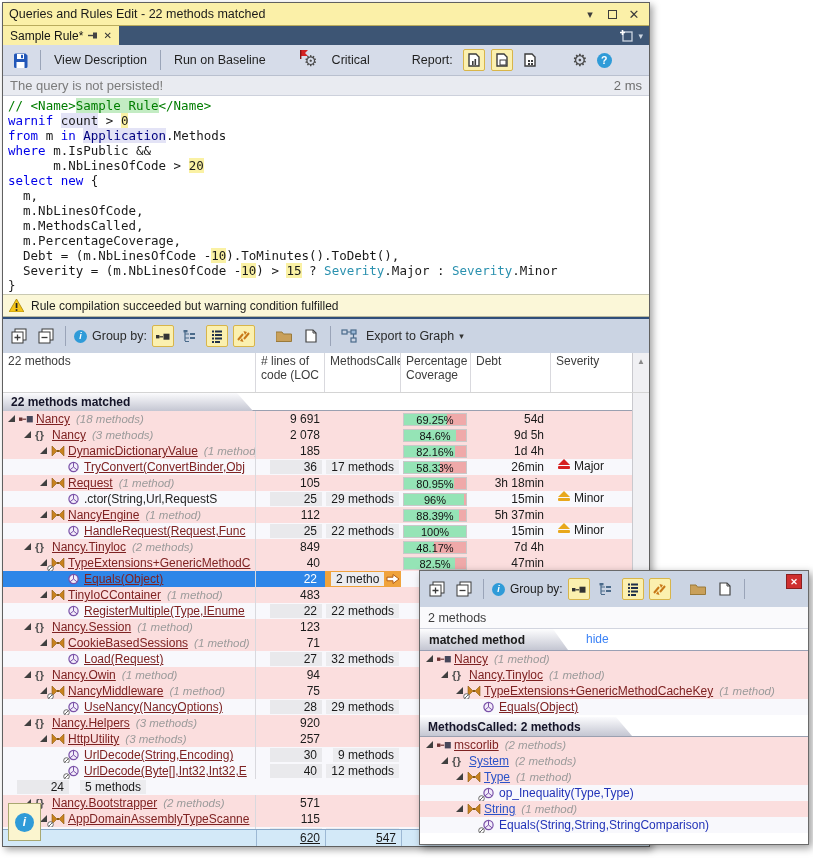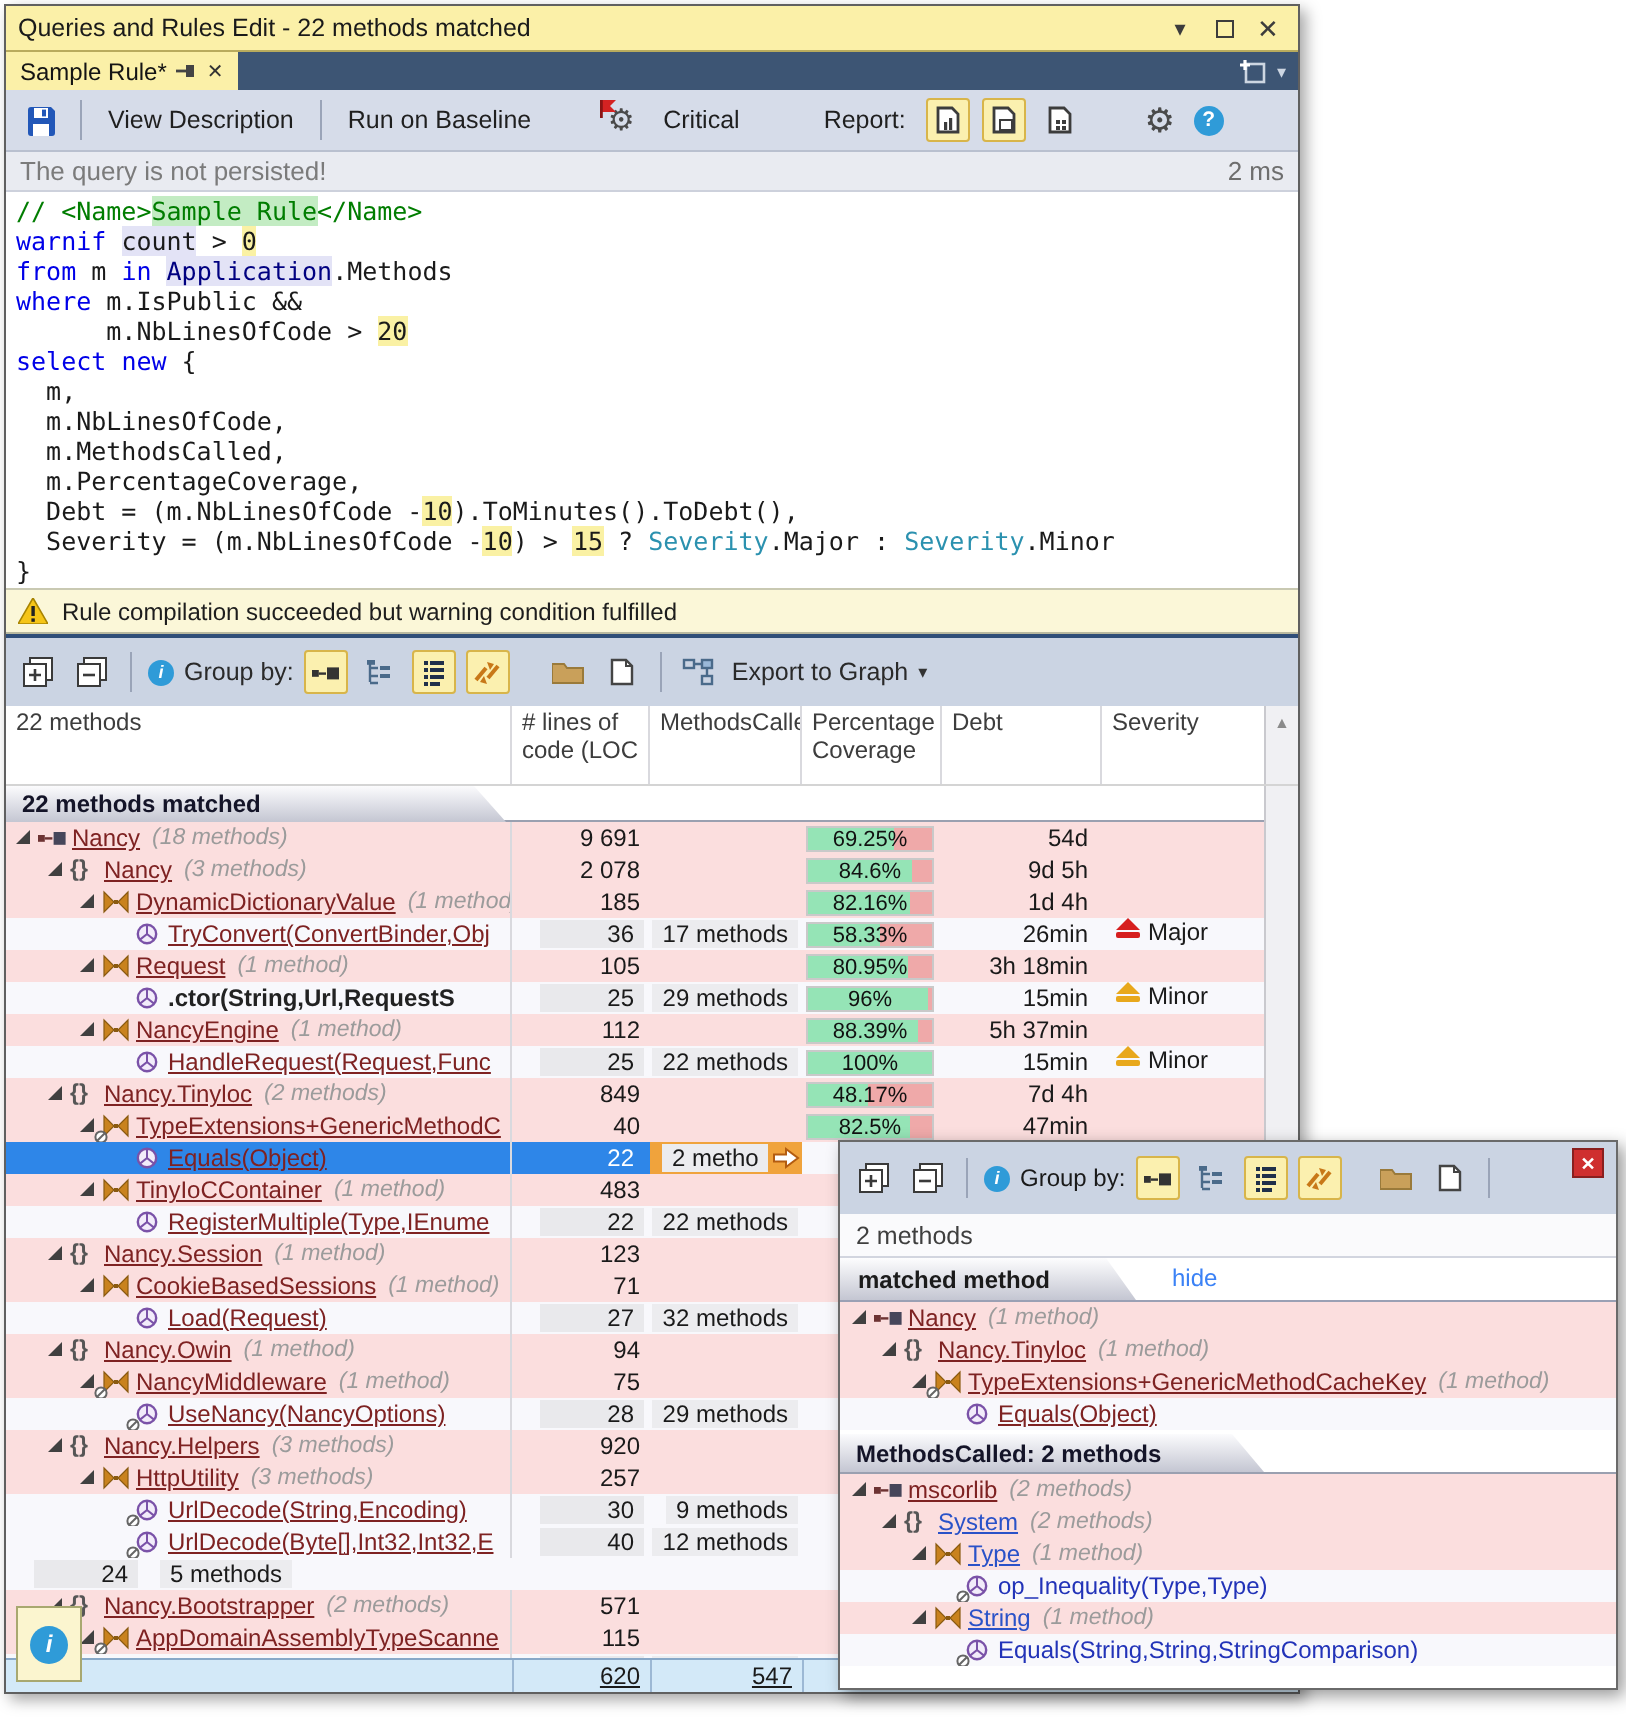--- a/index.html
+++ b/index.html
@@ -495,21 +495,21 @@
         </div>
         <div class="row mth">
           <div class="c-name" style="padding-left:53px">
             <span class="noexp"></span>
             <span class="icw">
               <svg width="13" height="12">
                 <circle cx="6.5" cy="6" r="4.6" fill="#f2ecfa" stroke="#7a52a8" stroke-width="1.2"></circle>
                 <path d="M6.5,1.6 L6.5,6 L3,8.8 M6.5,6 L10,8.8" stroke="#7a52a8" stroke-width="1" fill="none"></path>
               </svg>
             </span>
-            <span class="lnk maroon" style="font-weight:bold;text-decoration:none;color:#222;">.ctor(String,Url,RequestS</span>
+            <span class="lnk maroon" style="font-weight:normal;text-decoration:none;color:#222;">.ctor(String,Url,RequestS</span>
           </div>
           <div class="c-loc">
             <span class="locbox">25</span>
           </div>
           <div class="c-mc">
             <span class="mcbox">29 methods</span>
           </div>
           <div class="c-cov">
             <span class="covwrap">
               <span class="covfill" style="width:96%"></span>

